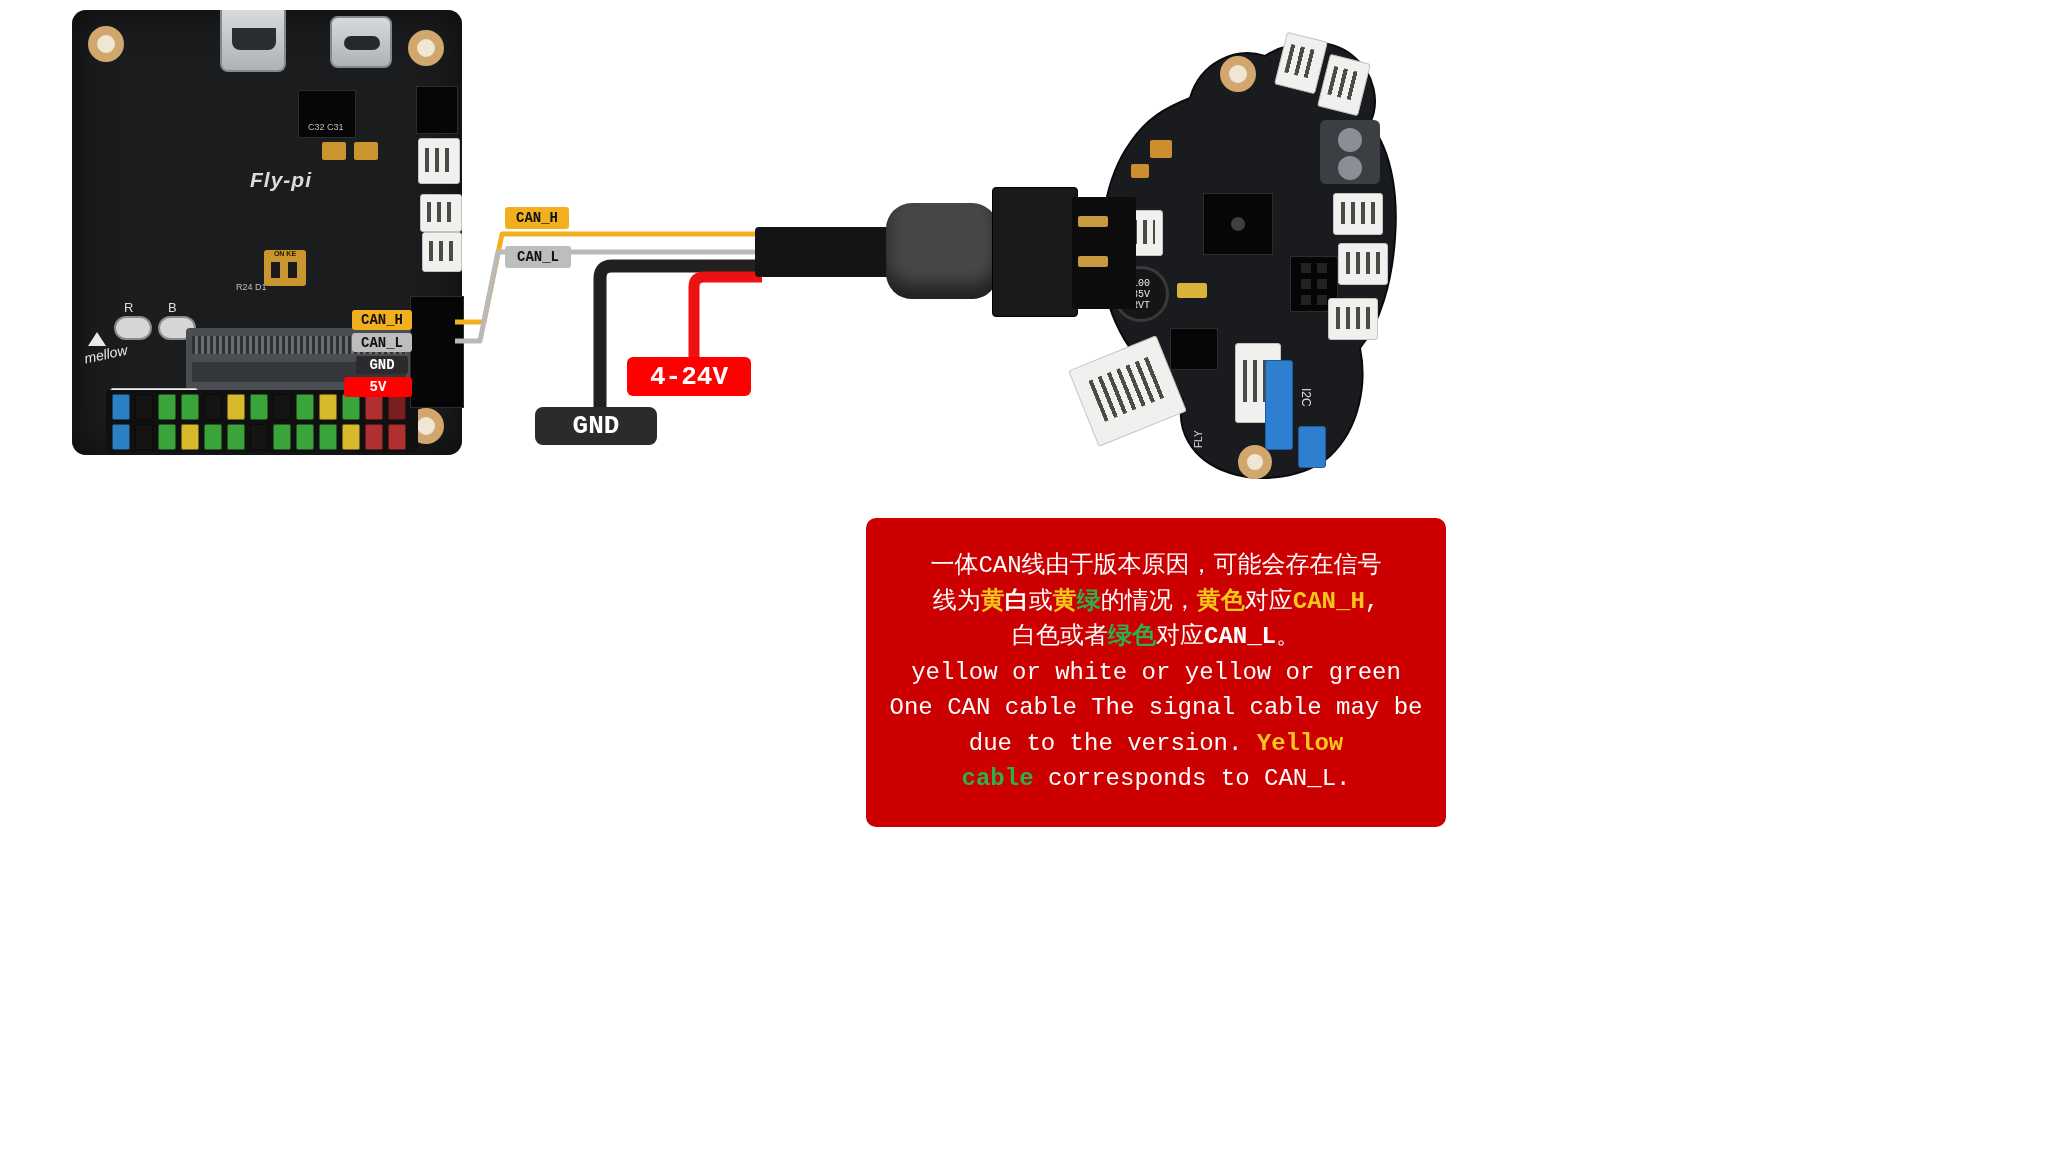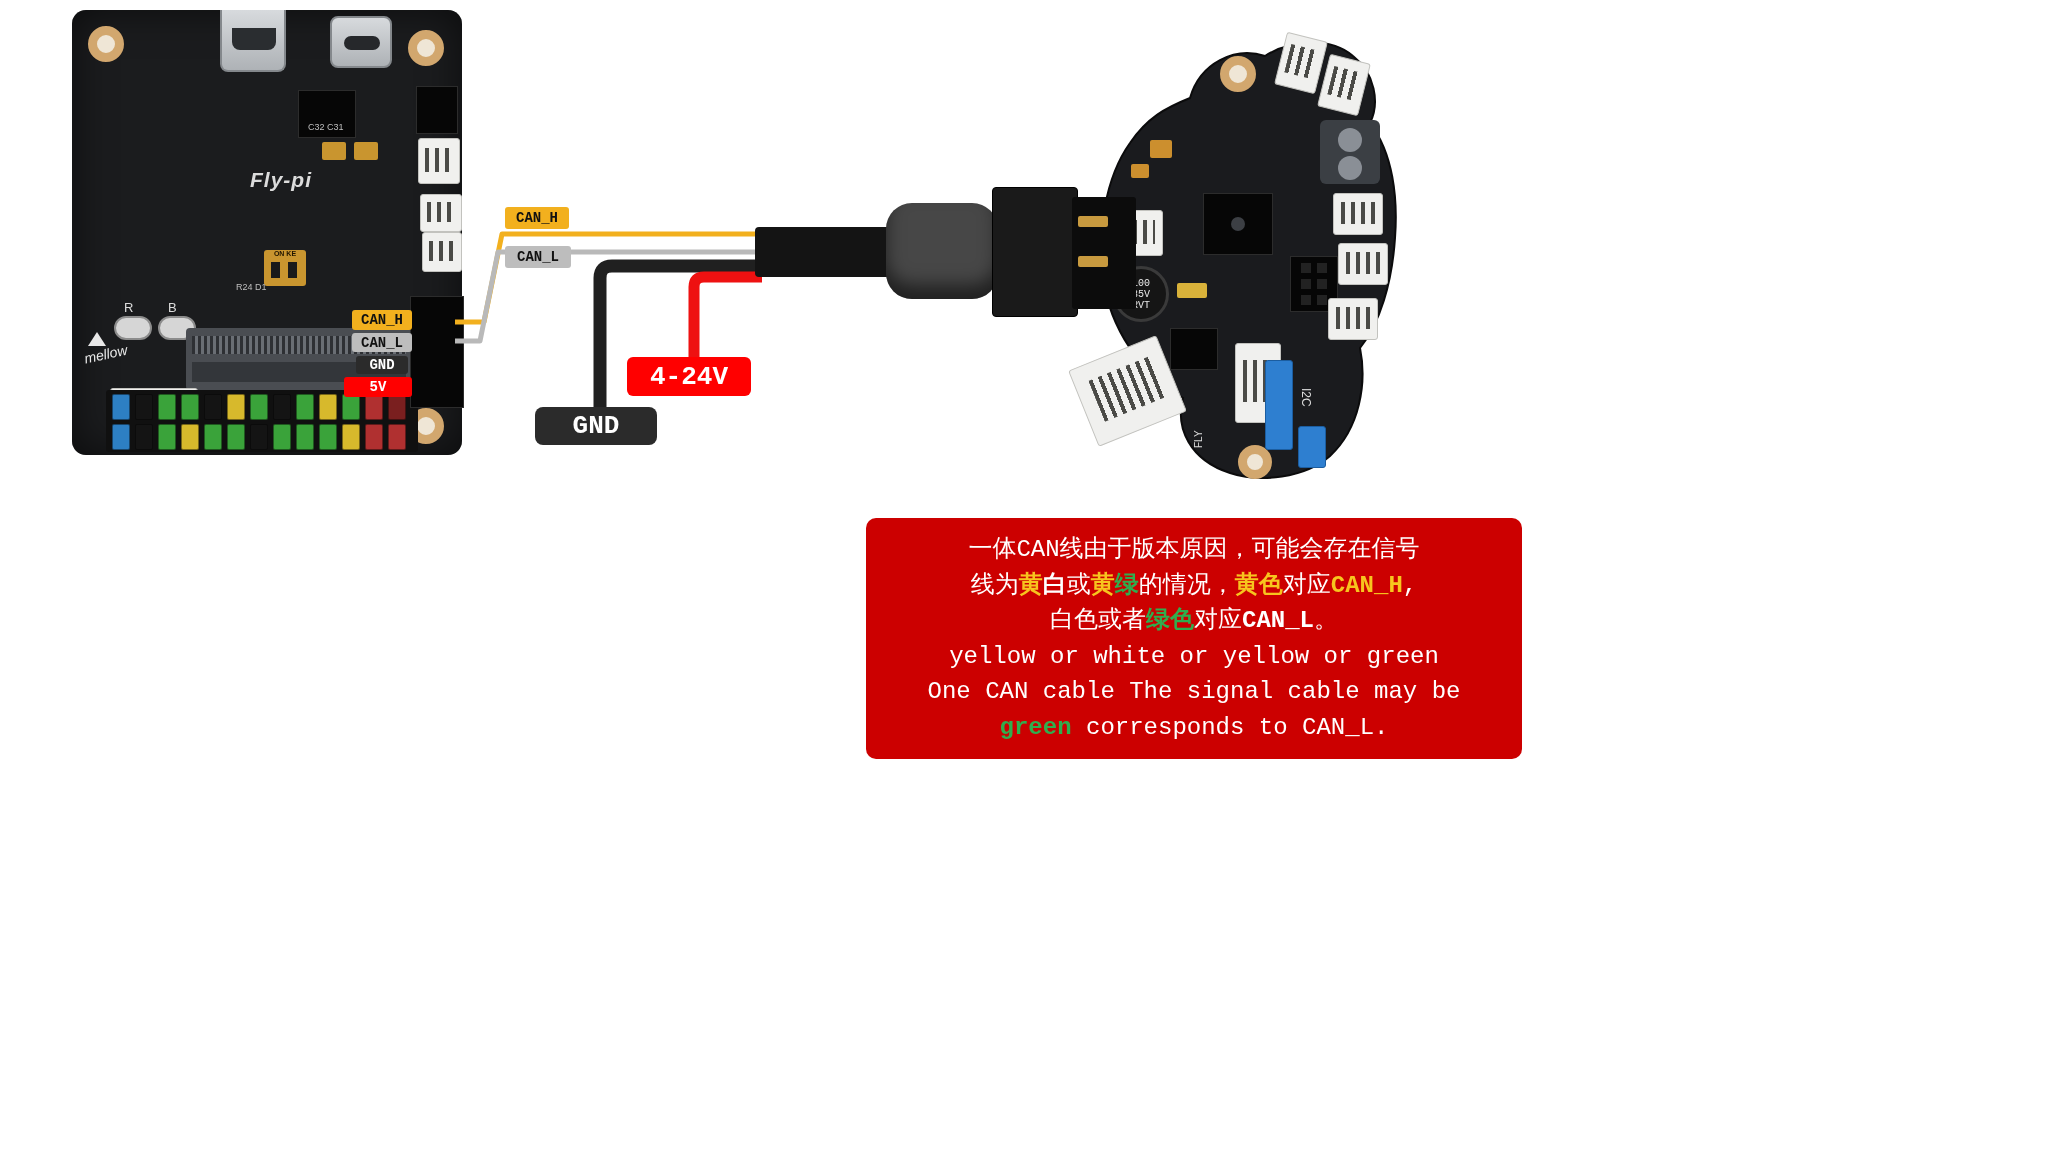--- a/index.html
+++ b/index.html
@@ -8,21 +8,21 @@
   .board{position:absolute;background:#1b1c1e;border-radius:14px;box-shadow:inset 0 0 40px rgba(0,0,0,.6);}
   .hole{position:absolute;border-radius:50%;background:#efe6d6;border:9px solid #d2a76e;box-sizing:border-box;}
   .metal{background:linear-gradient(180deg,#d7dadd,#aeb2b6);border:2px solid #84888c;box-sizing:border-box;}
   .chip{background:#060606;border:1px solid #2c2c2c;box-sizing:border-box;color:#e8e8e8;display:flex;align-items:center;justify-content:center;}
   .jst{background:#f0f0ee;border:1px solid #c2c2be;border-radius:3px;box-sizing:border-box;position:absolute;}
   .jst:after{content:"";position:absolute;left:15%;top:20%;width:70%;height:55%;background:repeating-linear-gradient(90deg,#4a4a46 0 4px,#f0f0ee 4px 10px);}
   .badge{position:absolute;display:flex;align-items:center;justify-content:center;font-family:"Liberation Mono","DejaVu Sans Mono",monospace;font-size:14px;border-radius:3px;font-weight:bold;letter-spacing:0;}
   .bigbox{position:absolute;display:flex;align-items:center;justify-content:center;font-family:"Liberation Mono","DejaVu Sans Mono",monospace;font-weight:bold;color:#fff;}
   .pinrow{position:absolute;display:flex;gap:5px;}
   .pin{width:18px;height:26px;border-radius:2px;border:1px solid rgba(0,0,0,.45);box-sizing:border-box;}
-  .note{position:absolute;left:866px;top:518px;width:656px;border-radius:10px;padding:14px 6px;box-sizing:border-box;text-align:center;
+  .note{position:absolute;left:866px;top:518px;width:580px;border-radius:10px;padding:30px 6px;box-sizing:border-box;text-align:center;
         font-family:"Liberation Mono","DejaVu Sans Mono",monospace;font-size:24px;color:#ffffff;line-height:35.5px;}
   .silk{position:absolute;color:#dcdcdc;}
   .cap-text{font-size:10px;line-height:11px;color:#e8e8e8;text-align:center;font-family:"Liberation Mono",monospace;}
   svg{display:block;}
 </style>
 </head>
 <body>
 
 <div class="canvas">
 
@@ -195,16 +195,17 @@
 
   <div class="bigbox" style="left: 627px; top: 357px; width: 124px; height: 39px; border-radius: 6px; font-size: 26px; background-color: rgb(255, 0, 0); color: rgb(255, 255, 255);">4-24V</div>
   <div class="bigbox" style="left: 535px; top: 407px; width: 122px; height: 38px; border-radius: 8px; font-size: 26px; background-color: rgb(43, 43, 43); color: rgb(255, 255, 255);">GND</div>
 
   <div class="note" style="background-color: rgb(204, 0, 0);">
     <div class="note-line"><span>一体CAN线由于版本原因，可能会存在信号</span></div>
     <div class="note-line"><span>线为</span><span style="color: rgb(247, 197, 30); font-weight: bold;">黄</span><span style="font-weight: bold;">白</span><span>或</span><span style="color: rgb(247, 197, 30); font-weight: bold;">黄</span><span style="color: rgb(47, 174, 78); font-weight: bold;">绿</span><span>的情况，</span><span style="color: rgb(247, 197, 30); font-weight: bold;">黄色</span><span>对应</span><span style="color: rgb(247, 197, 30); font-weight: bold;">CAN_H</span><span>,</span></div>
     <div class="note-line"><span style="font-weight: normal;">白色</span><span>或者</span><span style="color: rgb(47, 174, 78); font-weight: bold;">绿色</span><span>对应</span><span style="font-weight: bold;">CAN_L</span><span>。</span></div>
     <div class="note-line"><span>yellow or white or yellow or green</span></div>
     <div class="note-line"><span>One CAN cable The signal cable may be</span></div>
-    <div class="note-line"><span style="color: rgb(47, 174, 78); font-weight: bold;">green</span><span> corresponds to </span><span style="font-weight: normal;">CAN_L.</span></div>
+    <div class="note-line"><span>due to the version. </span><span style="color: rgb(247, 197, 30); font-weight: bold;">Yellow</span></div>
+    <div class="note-line"><span style="color: rgb(47, 174, 78); font-weight: bold;">cable</span><span> corresponds to </span><span style="font-weight: normal;">CAN_L.</span></div>
   </div>
 
 </div>
 
 </body></html>

